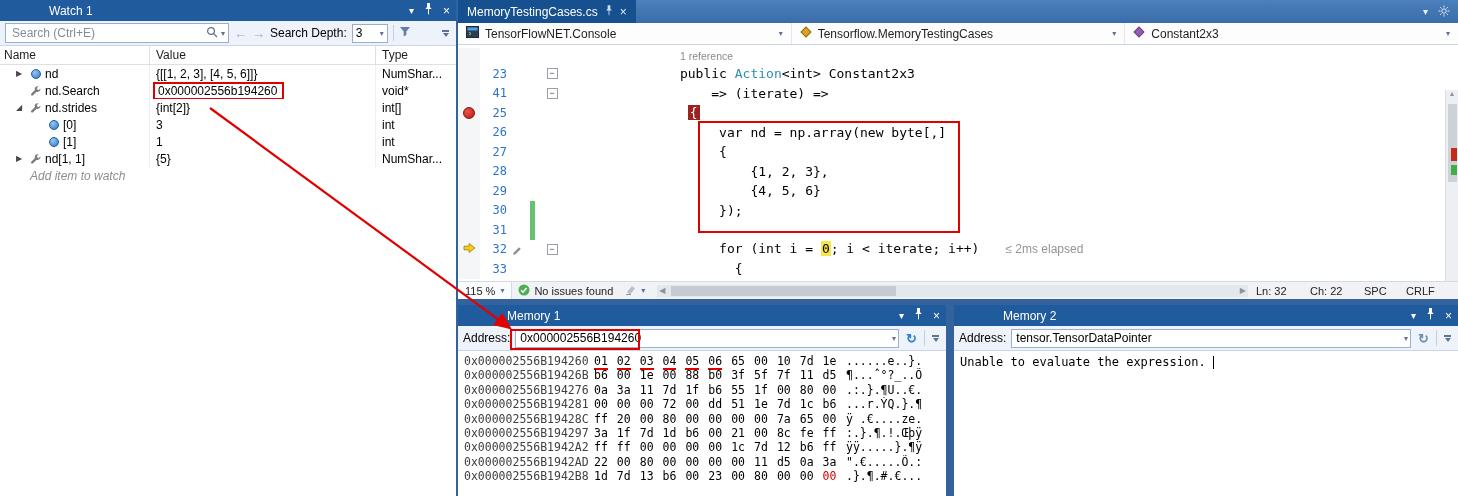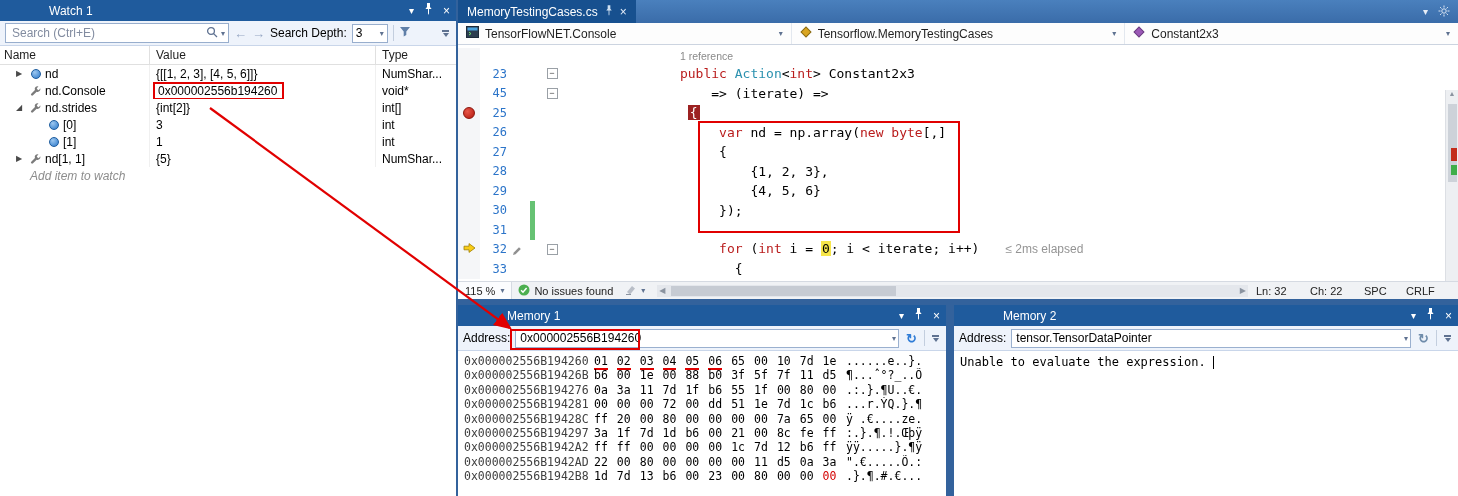--- a/index.html
+++ b/index.html
@@ -73,21 +73,21 @@
                font-family:"DejaVu Sans Mono", monospace; font-size:13px; }
   .codelens-line { height:16px; }
   .codelens { font-family:"Liberation Sans",sans-serif; font-size:10.5px; color:#8a8a8a; }
   .m-bp { width:22px; flex:0 0 22px; display:flex; align-items:center; justify-content:center; background:#f5f6f8; height:100%; }
   .m-num { width:30px; flex:0 0 30px; text-align:right; color:#2b74c9; font-size:12px; padding-right:3px; }
   .m-sel { width:34px; flex:0 0 34px; position:relative; height:100%; }
   .m-fold { width:16px; flex:0 0 16px; display:flex; align-items:center; justify-content:center; }
   .fold-box { width:11px; height:11px; border:1px solid #9aa0a6; background:#fff; color:#444;
               font-size:9px; line-height:9px; text-align:center; font-family:"Liberation Sans",sans-serif; }
   .code-text { flex:1; white-space:pre; line-height:19.5px; overflow:hidden; }
-  .tok-kw { color:#b91c1c;text-align:center; } .tok-ty { color:#2b91af; } .tok-pl { color:#000; }
+  .tok-kw { color:#000000;text-align:center; } .tok-ty { color:#2b91af; } .tok-pl { color:#000; }
   .tok-hl { background:#f7e64a; padding:0 1px; }
   .tok-brace { background:#9c2121; color:#fff; padding:0 2px; }
   .perftip { margin-left:26px; font-family:"Liberation Sans",sans-serif; font-size:12px; color:#949494; }
   .bp-dot { width:12px; height:12px; border-radius:50%;
             background: radial-gradient(circle at 35% 35%, #e8574a, #b1170c);
             border:1px solid #8c150c; display:inline-block; }
   .changebar { position:absolute; left:20px; top:0; width:5px; height:100%; background:#66c273; }
   .pencil { position:absolute; left:2px; top:4px; }
   .vscroll { position:absolute; top:45px; right:0; width:13px; height:236px; background:#edeff2;
              border-left:1px solid #dcdfe4; }
@@ -190,21 +190,21 @@
         <div class="w-cell w-type">NumShar...</div>
       </div>
       <div class="w-row">
         <div class="w-cell w-name" style="padding-left: 12px;">
           <span class="exp"></span>
           <span class="w-ic">
             <svg width="12" height="12" viewBox="0 0 16 16">
               <path fill="#7b7b7b" d="M13.6 4.2a3.6 3.6 0 0 1-4.7 4.7L4 13.8a1.6 1.6 0 0 1-2.3-2.3l4.9-4.9a3.6 3.6 0 0 1 4.7-4.7L9 4.2l.9 1.9 1.9.9z"></path>
             </svg>
           </span>
-          <span>nd.Console</span>
+          <span>nd.Search</span>
         </div>
         <div class="w-cell w-value">
           <span class="red-annot">0x000002556b194260</span>
         </div>
         <div class="w-cell w-type">void*</div>
       </div>
       <div class="w-row">
         <div class="w-cell w-name" style="padding-left: 12px;">
           <span class="exp">◢</span>
           <span class="w-ic">
@@ -321,21 +321,21 @@
           <div class="m-bp"></div>
           <div class="m-num">23</div>
           <div class="m-sel"></div>
           <div class="m-fold">
             <span class="fold-box">−</span>
           </div>
           <div class="code-text" style="padding-left: 119.96px;"><span class="tok-kw">public </span><span class="tok-ty">Action</span><span class="tok-pl">&lt;</span><span class="tok-kw">int</span><span class="tok-pl">&gt; </span><span class="tok-pl">Constant2x3</span></div>
         </div>
         <div class="code-line">
           <div class="m-bp"></div>
-          <div class="m-num">45</div>
+          <div class="m-num">41</div>
           <div class="m-sel"></div>
           <div class="m-fold">
             <span class="fold-box">−</span>
           </div>
           <div class="code-text" style="padding-left: 151.28px;"><span class="tok-pl">=&gt; (iterate) =&gt;</span></div>
         </div>
         <div class="code-line">
           <div class="m-bp">
             <span class="bp-dot"></span>
           </div>

